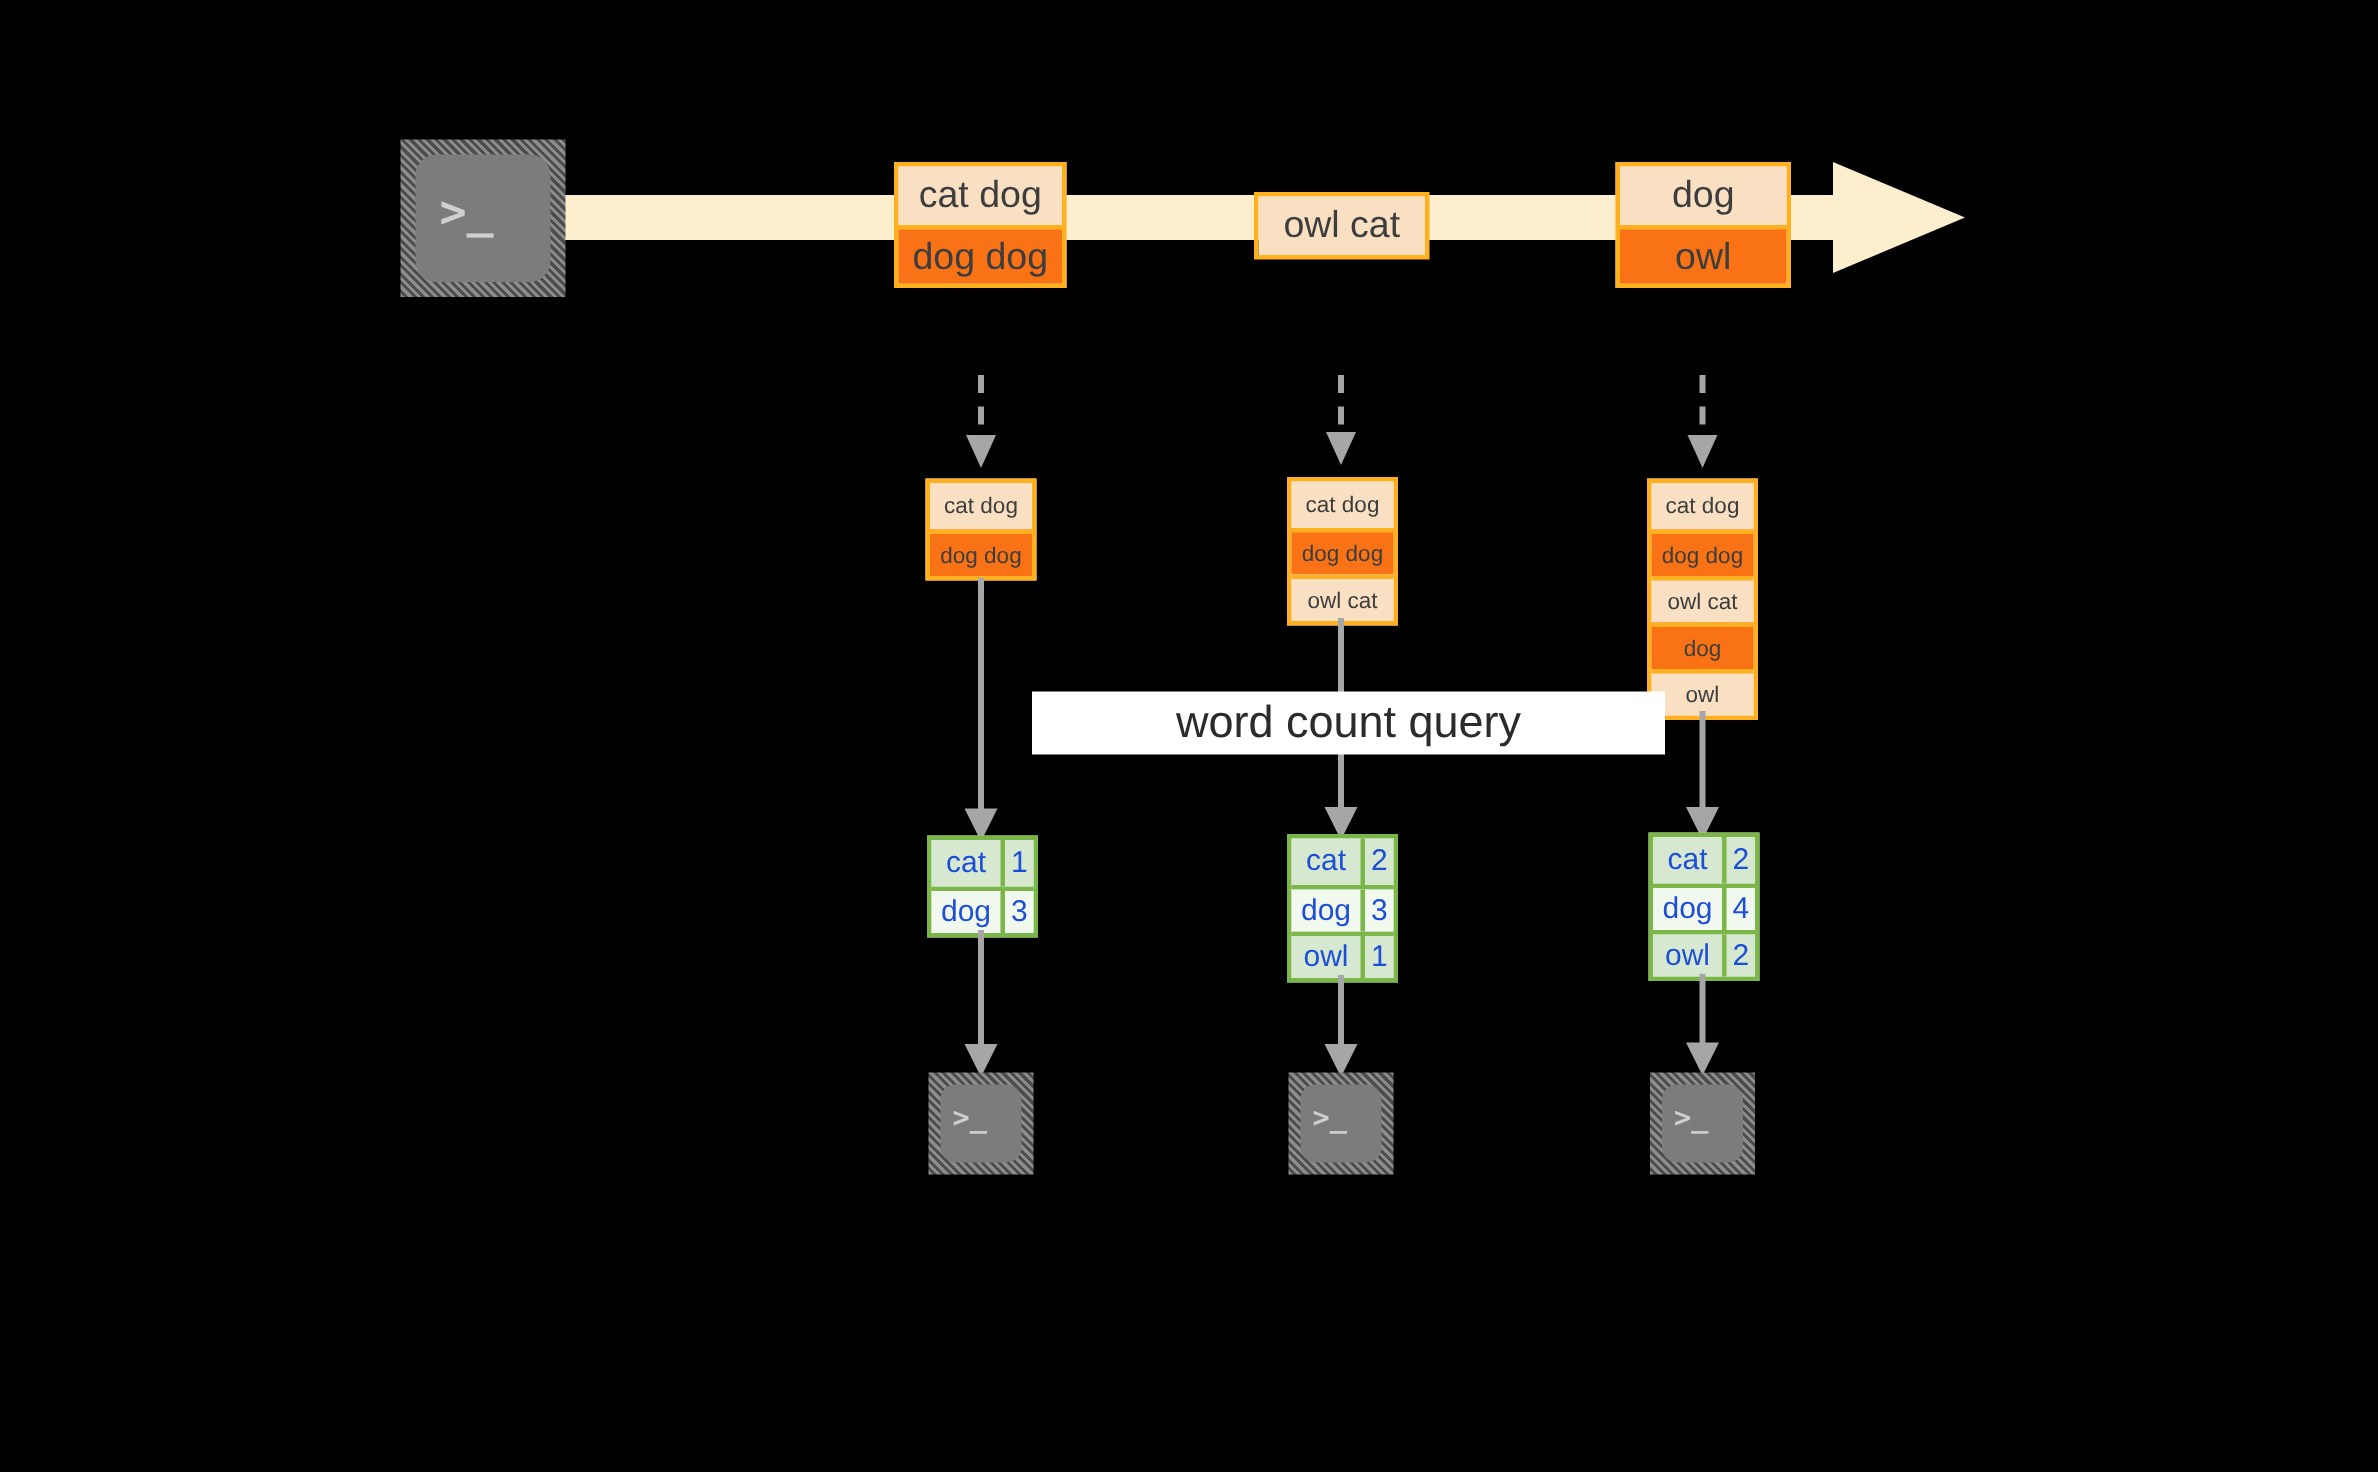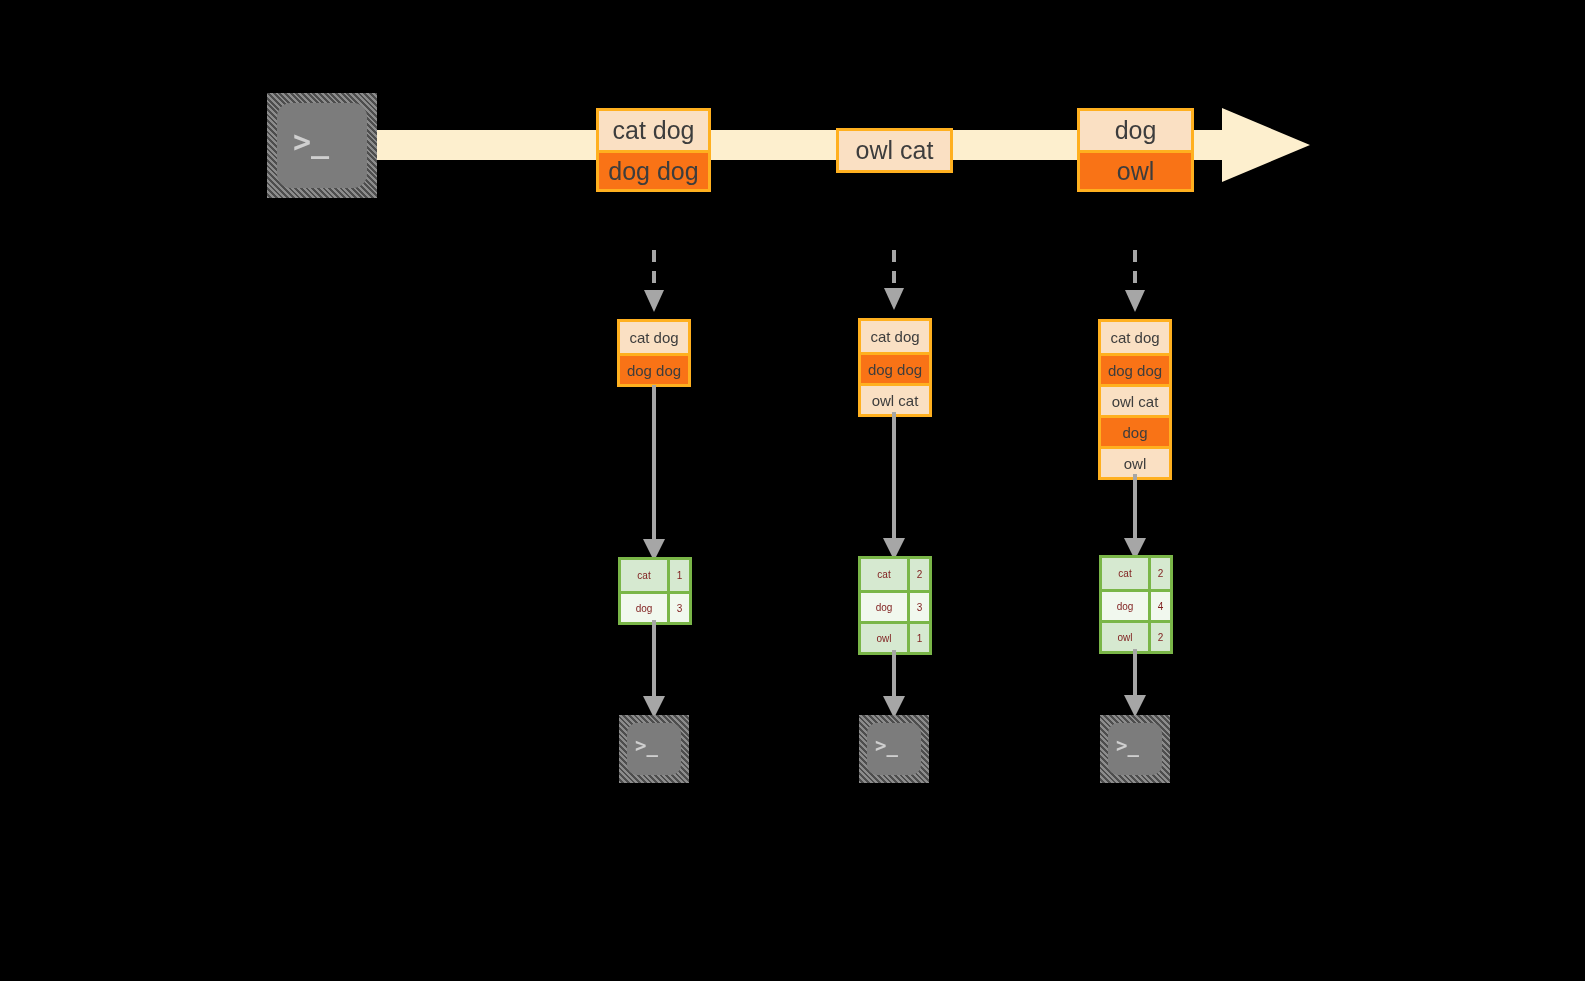--- a/index.html
+++ b/index.html
@@ -83,22 +83,22 @@
     display: flex;
     height: 31px;
     box-sizing: border-box;
   }
   .grow + .grow { border-top: 3px solid #7ab648; }
   .gcell {
     box-sizing: border-box;
     display: flex;
     align-items: center;
     justify-content: center;
-    font-size: 10px;
-    color: #7f1d1d;
+    font-size: 20px;
+    color: #1d4ed8;
     background: #d6e9d0;
   }
   .grow.alt .gcell { background: #f1f8ee; }
   .gcell.k { flex: 0 0 46px; }
   .gcell.v { flex: 1 1 auto; border-left: 3px solid #7ab648; }
 
   
   .conn { position: absolute; }
 
   
@@ -180,20 +180,21 @@
   </svg>
   <svg class="conn" style="left:878px; top:412px; width:32px; height:150px;">
     <line x1="16" y1="0" x2="16" y2="130" stroke="#a6a6a6" stroke-width="4"></line>
     <polygon points="5,126 27,126 16,148" fill="#a6a6a6"></polygon>
   </svg>
   <svg class="conn" style="left:1119px; top:474px; width:32px; height:88px;">
     <line x1="16" y1="0" x2="16" y2="68" stroke="#a6a6a6" stroke-width="4"></line>
     <polygon points="5,64 27,64 16,86" fill="#a6a6a6"></polygon>
   </svg>
 
+  <div class="qlabel" style="left:688px; top:461px; width:422px; height:42px;">word count query</div>
 
   <div class="gbox" style="left:618px; top:557px; width:74px;">
     <div class="grow">
       <div class="gcell k">cat</div>
       <div class="gcell v">1</div>
     </div>
     <div class="grow alt">
       <div class="gcell k">dog</div>
       <div class="gcell v">3</div>
     </div>

